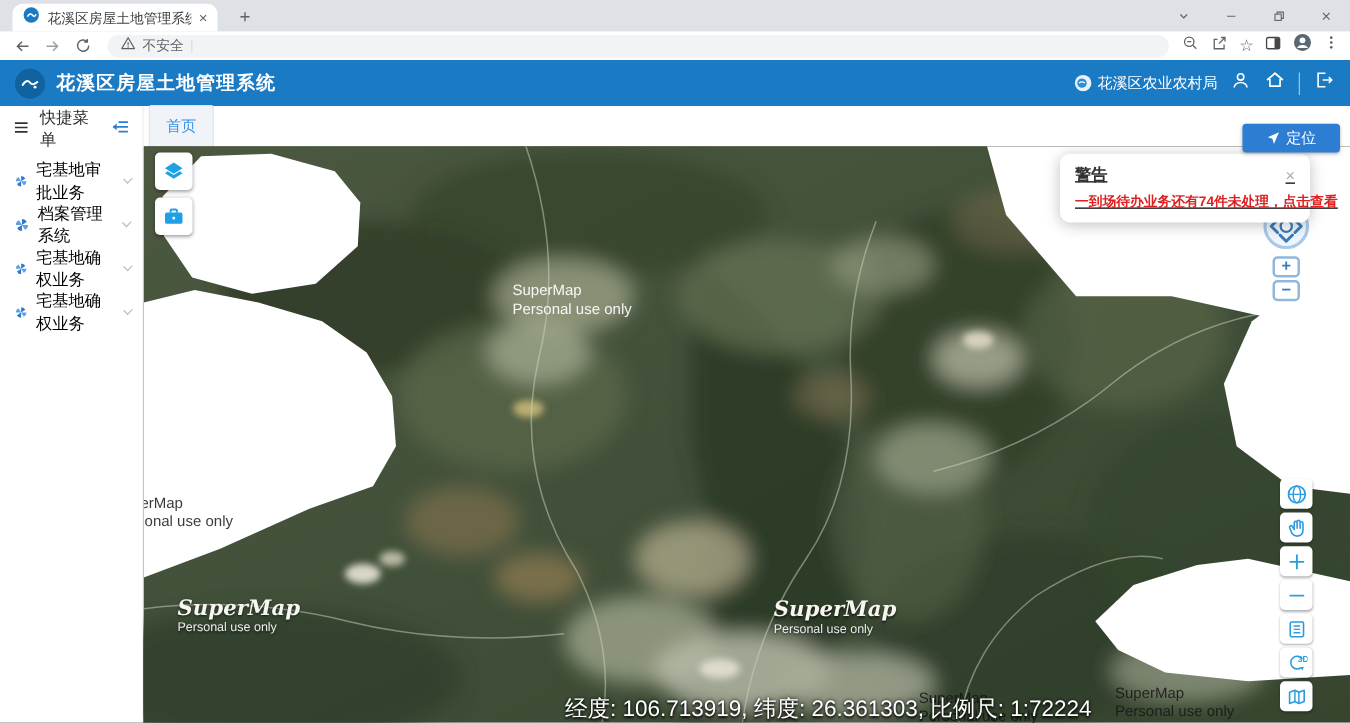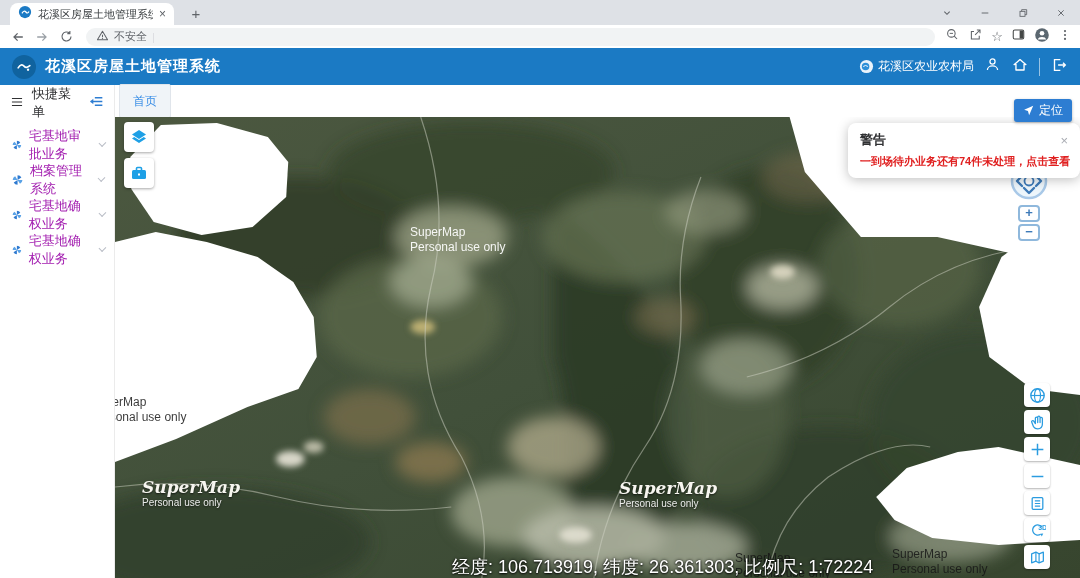--- a/index.html
+++ b/index.html
@@ -32,44 +32,44 @@
   .app-title { color:#fff; font-size:15px; font-weight:bold; letter-spacing:1px; margin-left:9px; }
   .hdr-right { margin-left:auto; display:flex; align-items:center; gap:10px; }
   .org-chip { display:flex; align-items:center; gap:4px; color:#fff; font-size:12px; }
   .hdr-divider { width:1px; height:18px; background:rgba(255,255,255,.55); }
 
   
   .app-body { display:flex; height:493px; background:#fff; }
   aside { width:115px; background:#fff; border-right:1px solid #ebebeb; }
   .menu-head { height:36px; display:flex; align-items:center; gap:8px; padding:0 10px; font-size:13px; color:#303133; }
   .menu-list { padding-top:6px; }
-  .menu-item { height:35px; display:flex; align-items:center; gap:7px; padding:0 10px 0 12px; font-size:13px; color:#a21caf; cursor:pointer; }
+  .menu-item { height:35px; display:flex; align-items:center; gap:7px; padding:0 10px 0 12px; font-size:13px; color:#000000; cursor:pointer; }
   .menu-item .chev { margin-left:auto; }
   .chev { width:6px; height:6px; border-right:1.4px solid #b9bdc6; border-bottom:1.4px solid #b9bdc6; transform:rotate(45deg); margin-top:-3px; }
 
   main { flex:1; position:relative; }
   .page-tabbar { height:32px; background:#fff; display:flex; align-items:center; }
   .page-tab { margin-left:4px; height:26px; padding:16px 13px; display:flex; align-items:center;
               background:#f0f4f8; border:1px solid #e0e5eb; border-radius:2px; color:#3a8ee6; font-size:12px; cursor:pointer; }
 
   
   .map { position:absolute; top:32px; left:0; right:0; bottom:0; overflow:hidden; background:#44523a; cursor:grab; }
   .terrain { position:absolute; inset:0; width:100%; height:100%; display:block; }
 
   .map-btn { position:absolute; width:30px; height:30px; background:#fff; border-radius:4px;
              box-shadow:0 1px 3px rgba(0,0,0,.35); display:flex; align-items:center; justify-content:center; cursor:pointer; z-index:15; }
   .btn-layers { left:9px; top:5px; }
   .btn-toolbox { left:9px; top:41px; }
 
   .locate-btn { position:absolute; top:14px; right:8px; height:23px; background:#2d7dd2; color:#fff;
-                font-size:12px; display:flex; align-items:center; gap:5px; padding:0 9px; border-radius:3px;
+                font-size:12px; display:flex; align-items:center; gap:5px; padding:0 19px; border-radius:3px;
                 box-shadow:0 1px 3px rgba(0,0,0,.3); cursor:pointer; z-index:40; }
 
-  .alert-popup { position:absolute; left:733px; top:6px; width:232px; background:#fff; border-radius:8px;
-                 box-shadow:0 2px 12px rgba(0,0,0,.25); padding:8px 10px 9px 12px; z-index:30; }
+  .alert-popup { position:absolute; left:733px; top:6px; width:200px; background:#fff; border-radius:8px;
+                 box-shadow:0 2px 12px rgba(0,0,0,.25); padding:8px 10px 9px 12px; z-index:30;text-decoration:underline; }
   .alert-head { display:flex; align-items:center; }
   .alert-title { font-size:13px; font-weight:bold; color:#303133; }
   .alert-close { margin-left:auto; color:#a8abb2; font-size:13px; cursor:pointer; padding:0 2px; }
   .alert-msg { margin-top:5px; font-size:11px; font-weight:bold; color:#e02020; white-space:nowrap; }
 
   .compass { position:absolute; left:895px; top:45px; width:38px; height:38px; z-index:20; }
   .zoomctl { position:absolute; left:903px; top:88px; width:22px; z-index:20; display:flex; flex-direction:column; gap:2px; }
   .zoomctl .zbtn { height:17px; background:#fff; border:2px solid #8fb8dc; border-radius:4px; color:#3d7ab8;
                    font-size:13px; font-weight:bold; line-height:12px; text-align:center; cursor:pointer; }
 

